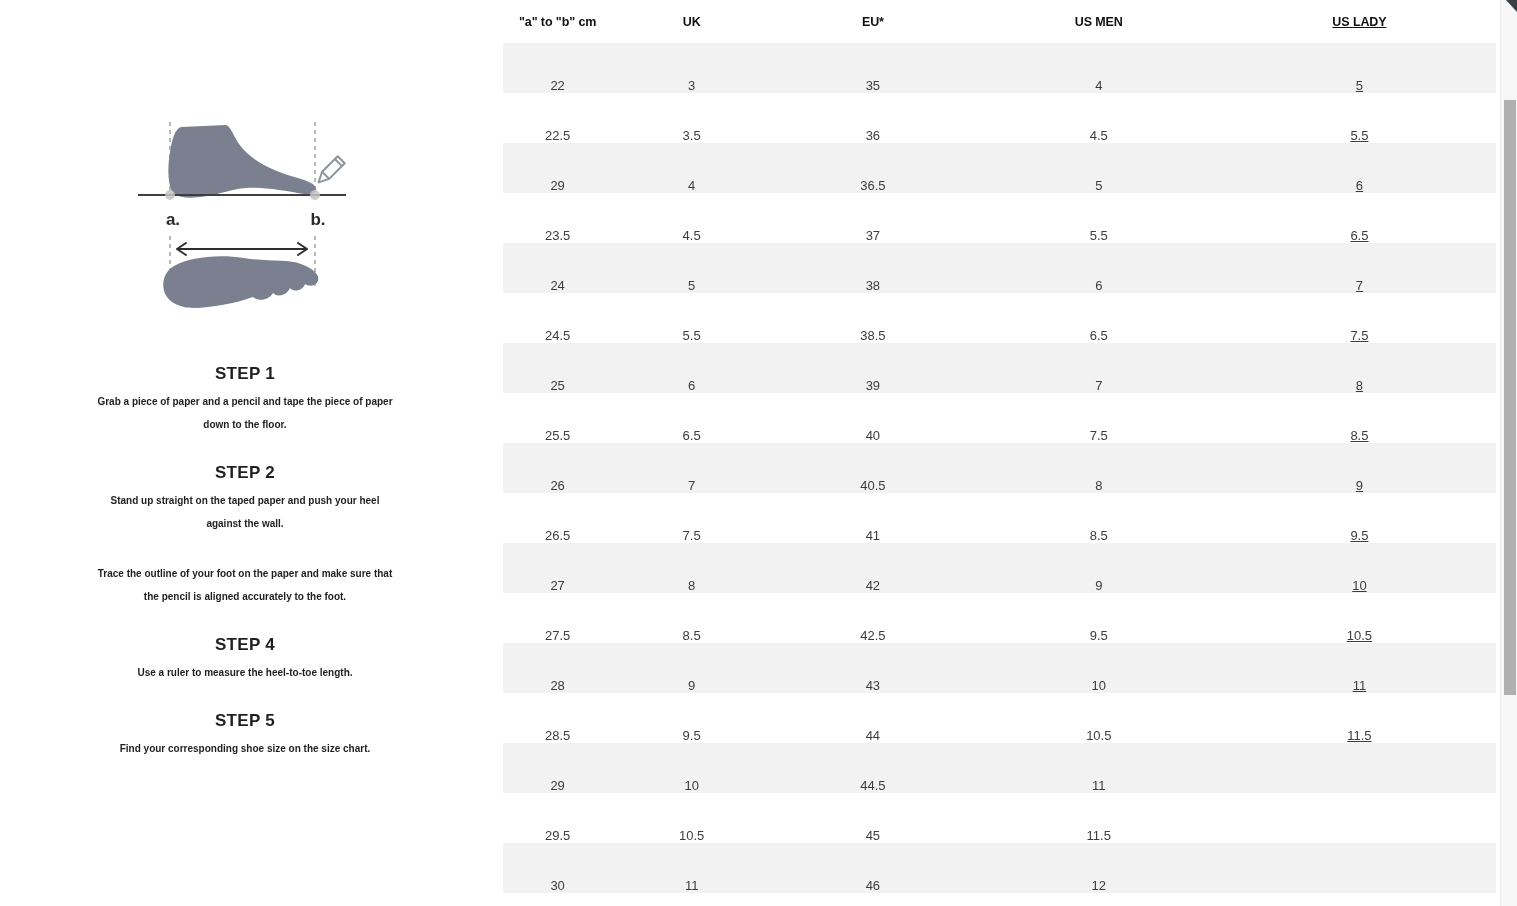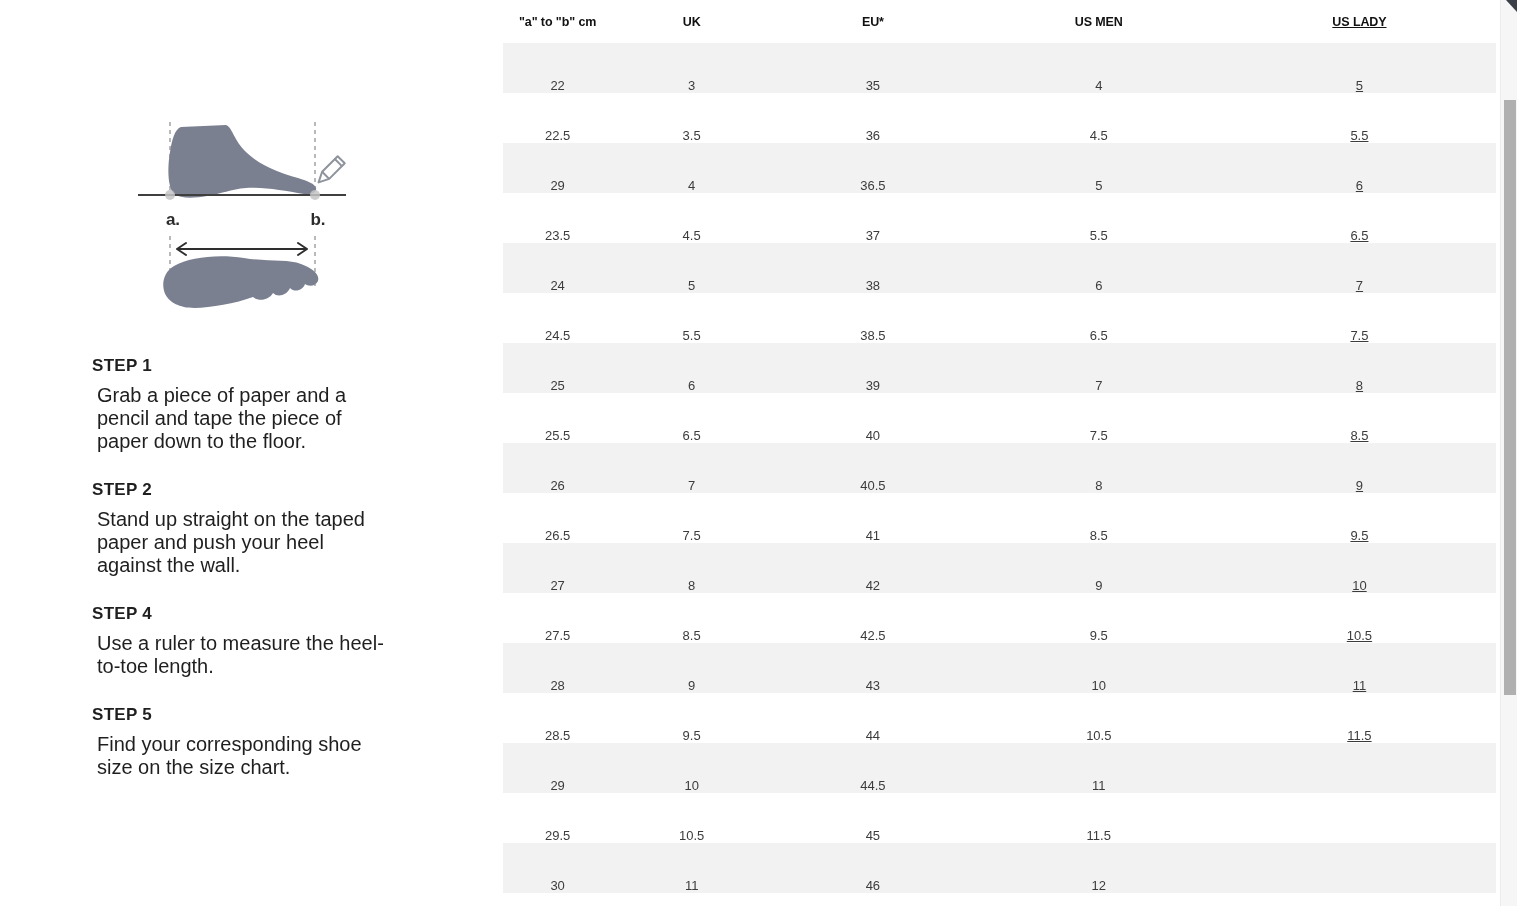--- a/index.html
+++ b/index.html
@@ -13,23 +13,23 @@
   .left-panel{position:absolute;left:0;top:0;width:503px;height:906px;}
   .illus{position:absolute;left:128px;top:112px;width:240px;height:222px;}
   .dash{stroke:var(--dash);stroke-width:1.6;stroke-dasharray:4 4;fill:none;}
   .floor{stroke:var(--floor-line);stroke-width:2;fill:none;}
   .foot{fill:var(--foot);}
   .dot{fill:var(--dot);opacity:.85;}
   .ab-label{font:bold 17px "Liberation Sans",sans-serif;fill:#2b2b2b;}
   .arrow{stroke:var(--arrow);stroke-width:2;fill:none;stroke-linecap:round;stroke-linejoin:round;}
   .pencil{stroke:var(--pencil);stroke-width:2;fill:#ffffff;stroke-linejoin:round;}
 
-  .steps{position:absolute;left:92px;top:356px;width:306px;color:var(--text);}
+  .steps{position:absolute;left:92px;top:364px;width:306px;text-align:center;color:var(--text);}
   .step h3{margin:0 0 6px 0;font-size:17px;font-weight:bold;letter-spacing:.3px;}
-  .step p{margin:8px auto 27px auto;width:296px;font-size:20px;line-height:23px;font-weight:400;}
+  .step p{margin:0 auto 27px auto;width:296px;font-size:10px;line-height:23px;font-weight:700;}
   .step:last-child p{margin-bottom:0;}
 
   
   .size-table{position:absolute;left:503px;top:0;width:993px;}
   .thead{display:flex;height:43px;align-items:center;}
   .hcell{font-size:12.5px;font-weight:bold;color:#111;text-align:center;letter-spacing:-.1px;}
   .trow{display:flex;height:50px;align-items:flex-end;}
   .trow:nth-child(odd){background:var(--row-alt);}
   .cell{font-size:13px;color:var(--cell-text);text-align:center;}
   .c0{width:11%;}
@@ -85,20 +85,21 @@
     <div class="steps">
       <div class="step">
         <h3>STEP 1</h3>
         <p>Grab a piece of paper and a pencil and tape the piece of paper down to the floor.</p>
       </div>
       <div class="step">
         <h3>STEP 2</h3>
         <p>Stand up straight on the taped paper and push your heel against the wall.</p>
       </div>
       <div class="step">
+        <p>Trace the outline of your foot on the paper and make sure that the pencil is aligned accurately to the foot.</p>
       </div>
       <div class="step">
         <h3>STEP 4</h3>
         <p>Use a ruler to measure the heel-to-toe length.</p>
       </div>
       <div class="step">
         <h3>STEP 5</h3>
         <p>Find your corresponding shoe size on the size chart.</p>
       </div>
     </div>

